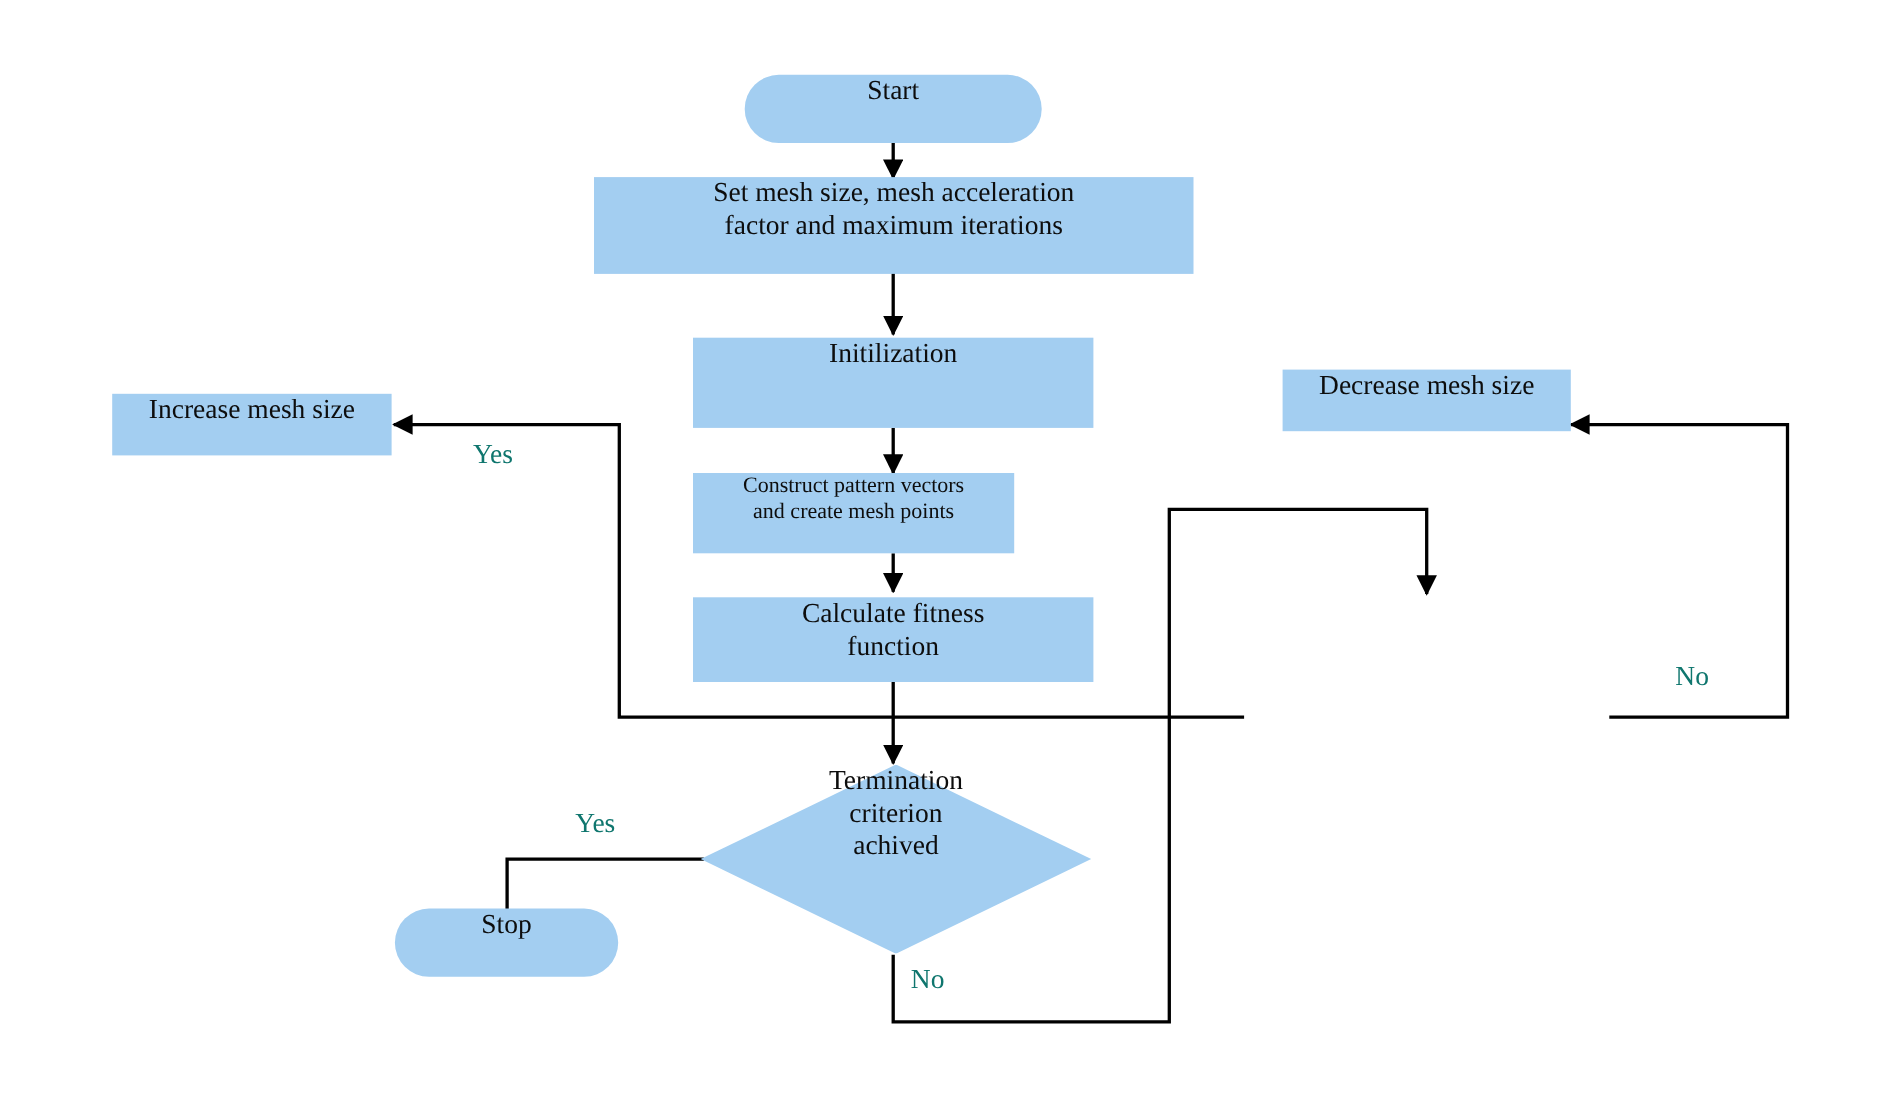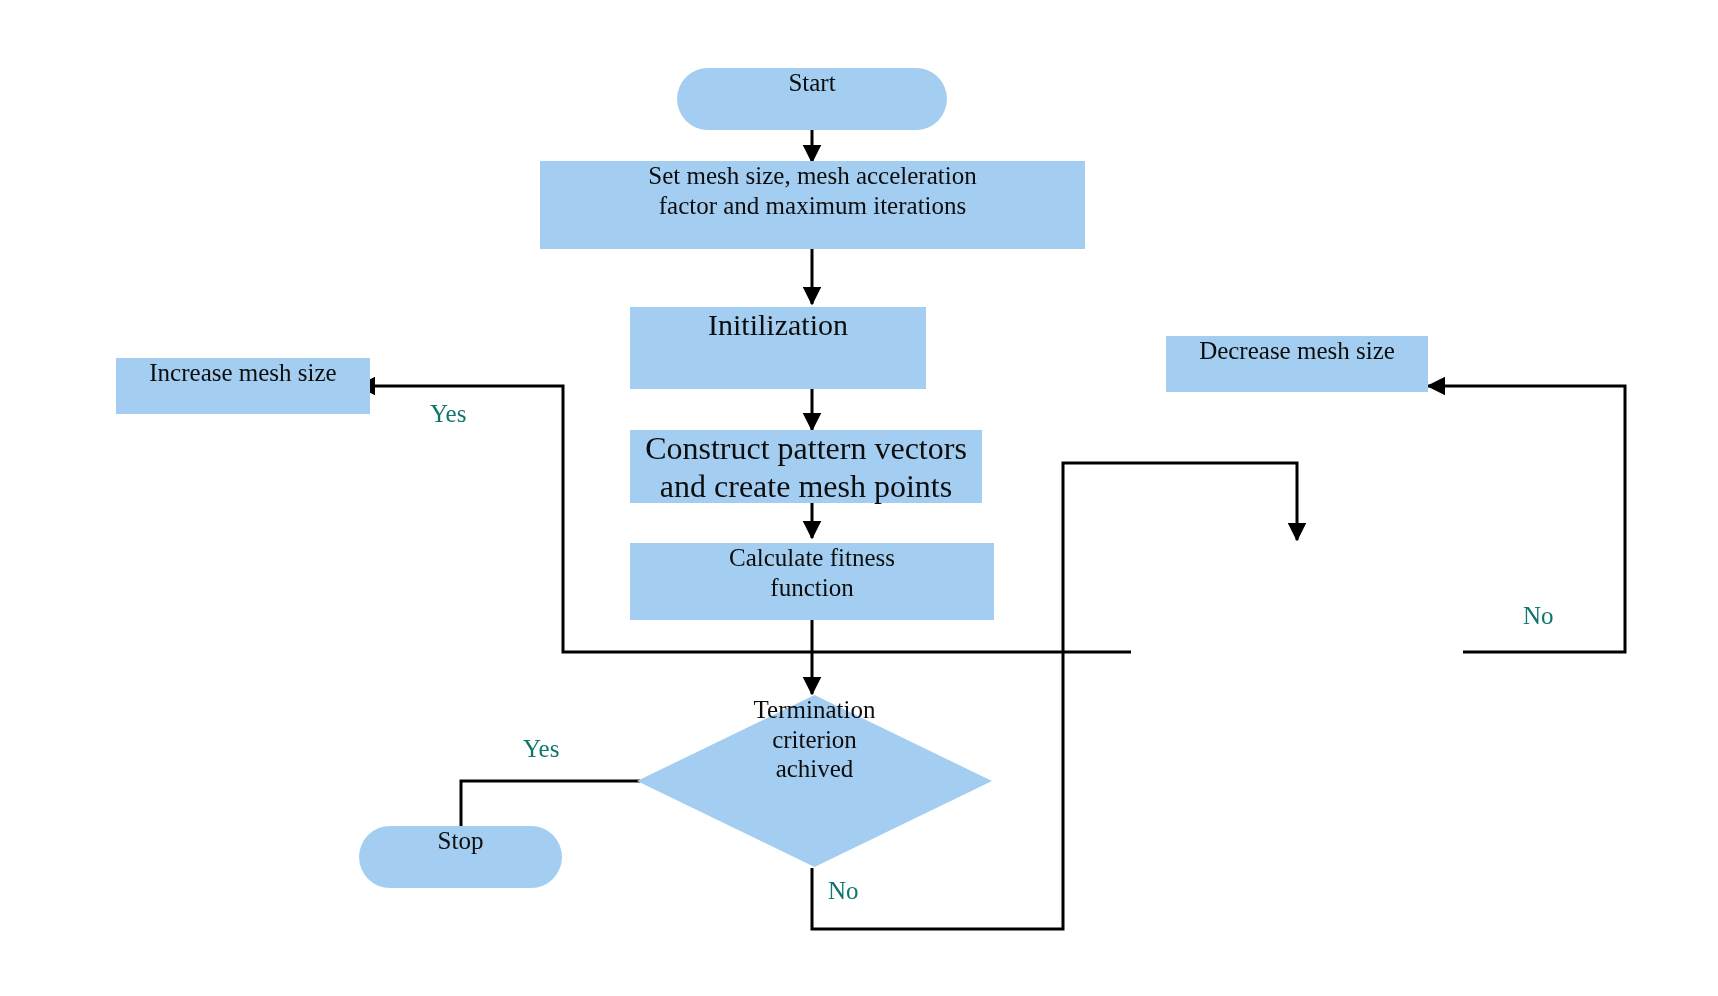--- a/index.html
+++ b/index.html
@@ -102,43 +102,43 @@
 
   <div class="node terminator" style="left:677px; top:68px; width:270px; height:62px; font-size:25px;">
     <span>Start</span>
   </div>
 
   <div class="node process" style="left:540px; top:161px; width:545px; height:88px; font-size:25px;">
     <span>Set mesh size, mesh acceleration
 factor and maximum iterations</span>
   </div>
 
-  <div class="node process" style="left:630px; top:307px; width:296px; height:82px; font-size:30px;">
+  <div class="node process" style="left:630px; top:307px; width:364px; height:82px; font-size:25px;">
     <span>Initilization</span>
   </div>
 
-  <div class="node process" style="left:630px; top:430px; width:352px; height:73px; font-size:32px;">
+  <div class="node process" style="left:630px; top:430px; width:292px; height:73px; font-size:20px;">
     <span>Construct pattern vectors
 and create mesh points</span>
   </div>
 
   <div class="node decision" style="left:637px; top:695px; width:355px; height:172px; font-size:25px;">
     <div class="diamond-shape"></div>
     <span class="decision-label">Termination
 criterion
 achived</span>
   </div>
 
   <div class="node process" style="left:630px; top:543px; width:364px; height:77px; font-size:25px;">
     <span>Calculate fitness
 function</span>
   </div>
 
 
-  <div class="node process" style="left:116px; top:358px; width:254px; height:56px; font-size:25px;">
+  <div class="node process" style="left:102px; top:358px; width:254px; height:56px; font-size:25px;">
     <span>Increase mesh size</span>
   </div>
 
   <div class="node process" style="left:1166px; top:336px; width:262px; height:56px; font-size:25px;">
     <span>Decrease mesh size</span>
   </div>
 
   <div class="node terminator" style="left:359px; top:826px; width:203px; height:62px; font-size:25px;">
     <span>Stop</span>
   </div>

